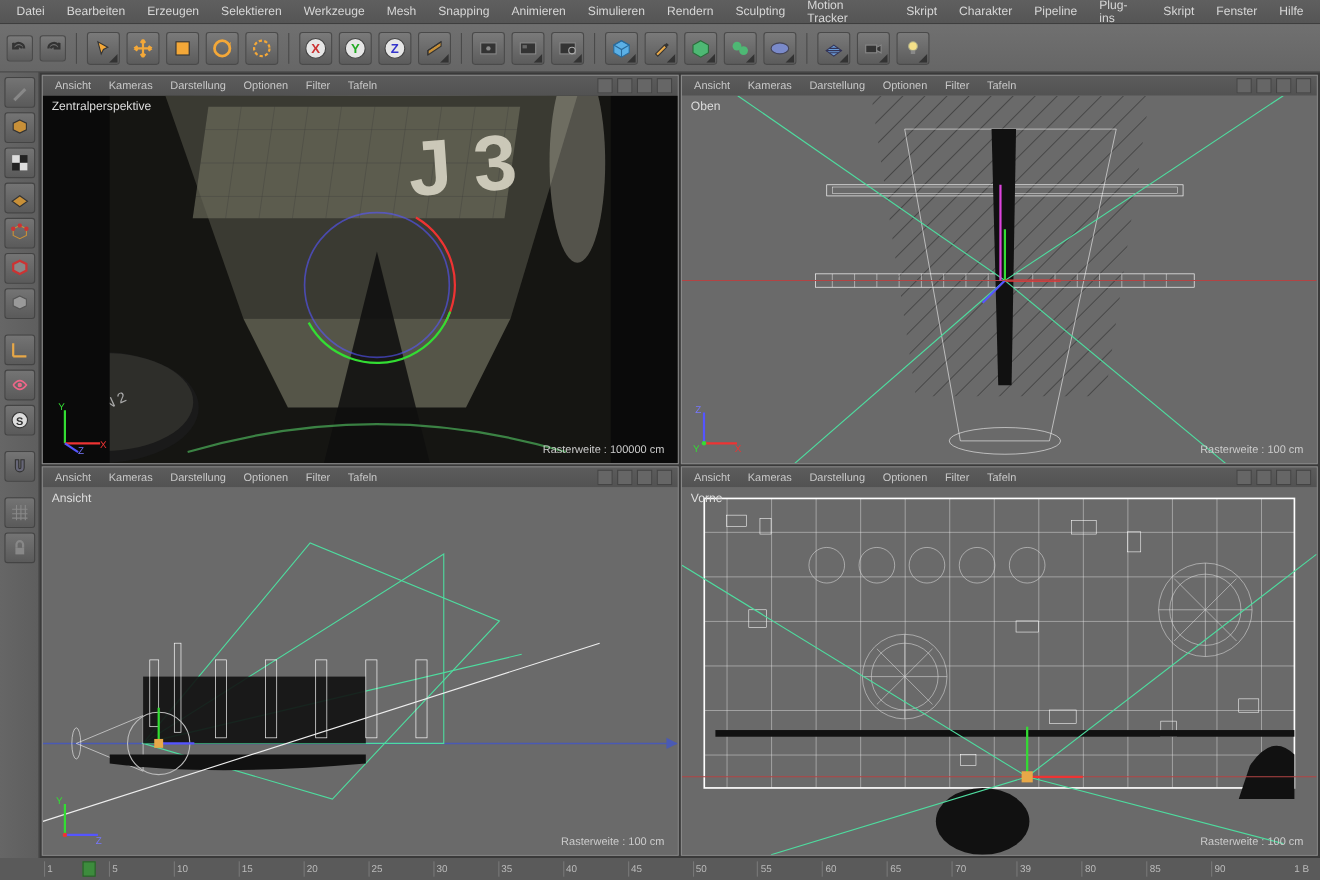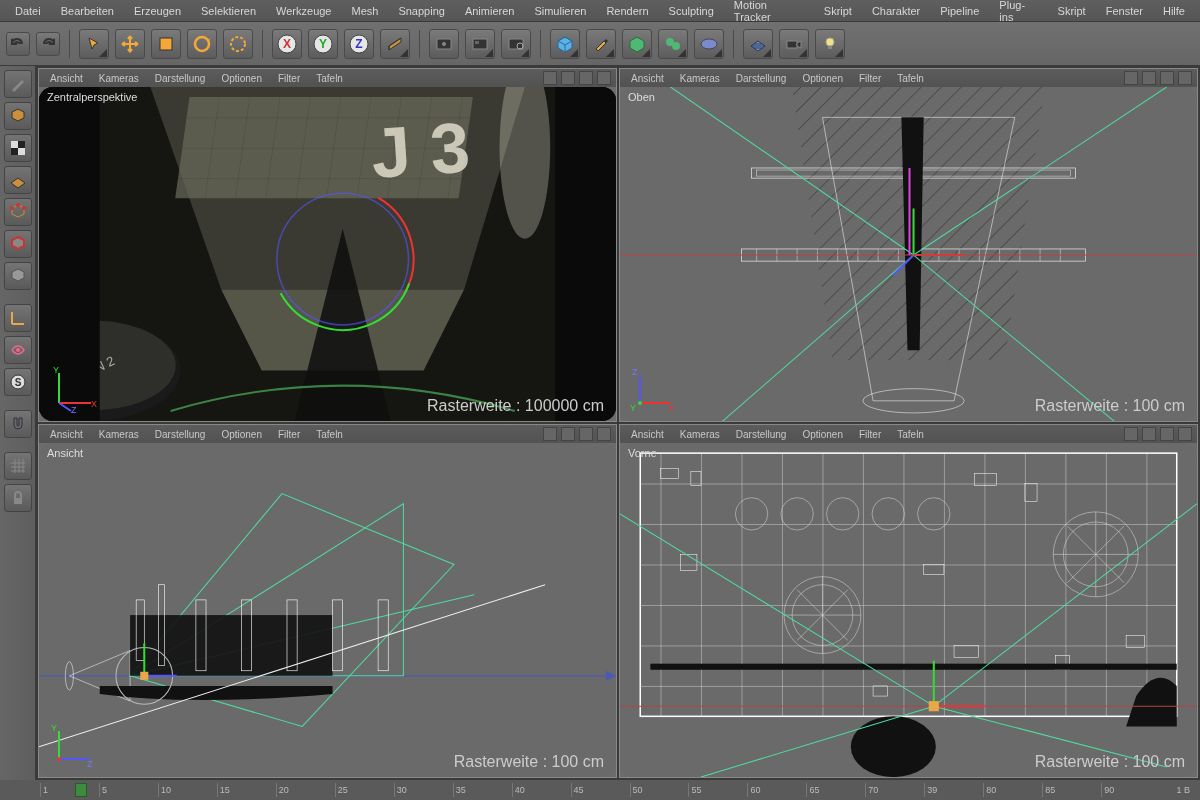--- a/index.html
+++ b/index.html
@@ -15,23 +15,23 @@
 .main{display:flex;height:calc(100% - 22px - 44px - 20px);}
 .sidepanel{width:36px;background:linear-gradient(90deg,#666,#5e5e5e);display:flex;flex-direction:column;align-items:center;padding:4px 0;gap:4px;border-right:1px solid #3a3a3a;}
 .stool{width:28px;height:28px;border:1px solid #444;border-radius:3px;background:linear-gradient(#747474,#5a5a5a);display:flex;align-items:center;justify-content:center;cursor:pointer;}
 .stool.sep{border:none;background:none;height:6px;}
 .viewports{flex:1;display:grid;grid-template-columns:1fr 1fr;grid-template-rows:1fr 1fr;gap:2px;background:#3a3a3a;padding:2px;}
 .vp{background:#6c6c6c;display:flex;flex-direction:column;position:relative;border:1px solid #888;}
 .vpbar{height:18px;background:linear-gradient(#5c5c5c,#525252);display:flex;align-items:center;padding:0 5px;font-size:10px;color:#c8c8c8;gap:4px;}
 .vpbar .vm{padding:1px 6px;cursor:pointer;}
 .vpbar .sp{flex:1;}
 .vpbtn{width:14px;height:14px;border:1px solid #444;background:#666;cursor:pointer;}
-.vpcontent{flex:1;position:relative;overflow:hidden;background:#6a6a6a;border-radius:14px;}
+.vpcontent{flex:1;position:relative;overflow:hidden;background:#6a6a6a;}
 .vplabel{position:absolute;top:4px;left:8px;font-size:11px;color:#ddd;z-index:5;}
-.vpgrid{position:absolute;bottom:6px;right:12px;font-size:16px;color:#ccc;z-index:5;}
+.vpgrid{position:absolute;bottom:6px;right:12px;font-size:10px;color:#ccc;z-index:5;}
 .axis{position:absolute;bottom:8px;left:10px;width:50px;height:50px;z-index:5;}
 .timeline{height:20px;background:#5a5a5a;display:flex;align-items:center;padding:0 40px;font-size:9px;color:#bbb;}
 .timeline .tick{flex:1;border-left:1px solid #777;padding-left:2px;height:14px;padding-top:2px;}
 .timeline .frame{position:absolute;left:75px;bottom:3px;width:12px;height:14px;background:#3d8c3d;border:1px solid #2a5a2a;}
 .render3d{position:absolute;inset:0;}
 .wire{stroke:#fff;stroke-width:0.5;fill:none;}
 .greenwire{stroke:#4edc9f;stroke-width:1;fill:none;}
 </style>
 </head>
 <body>

